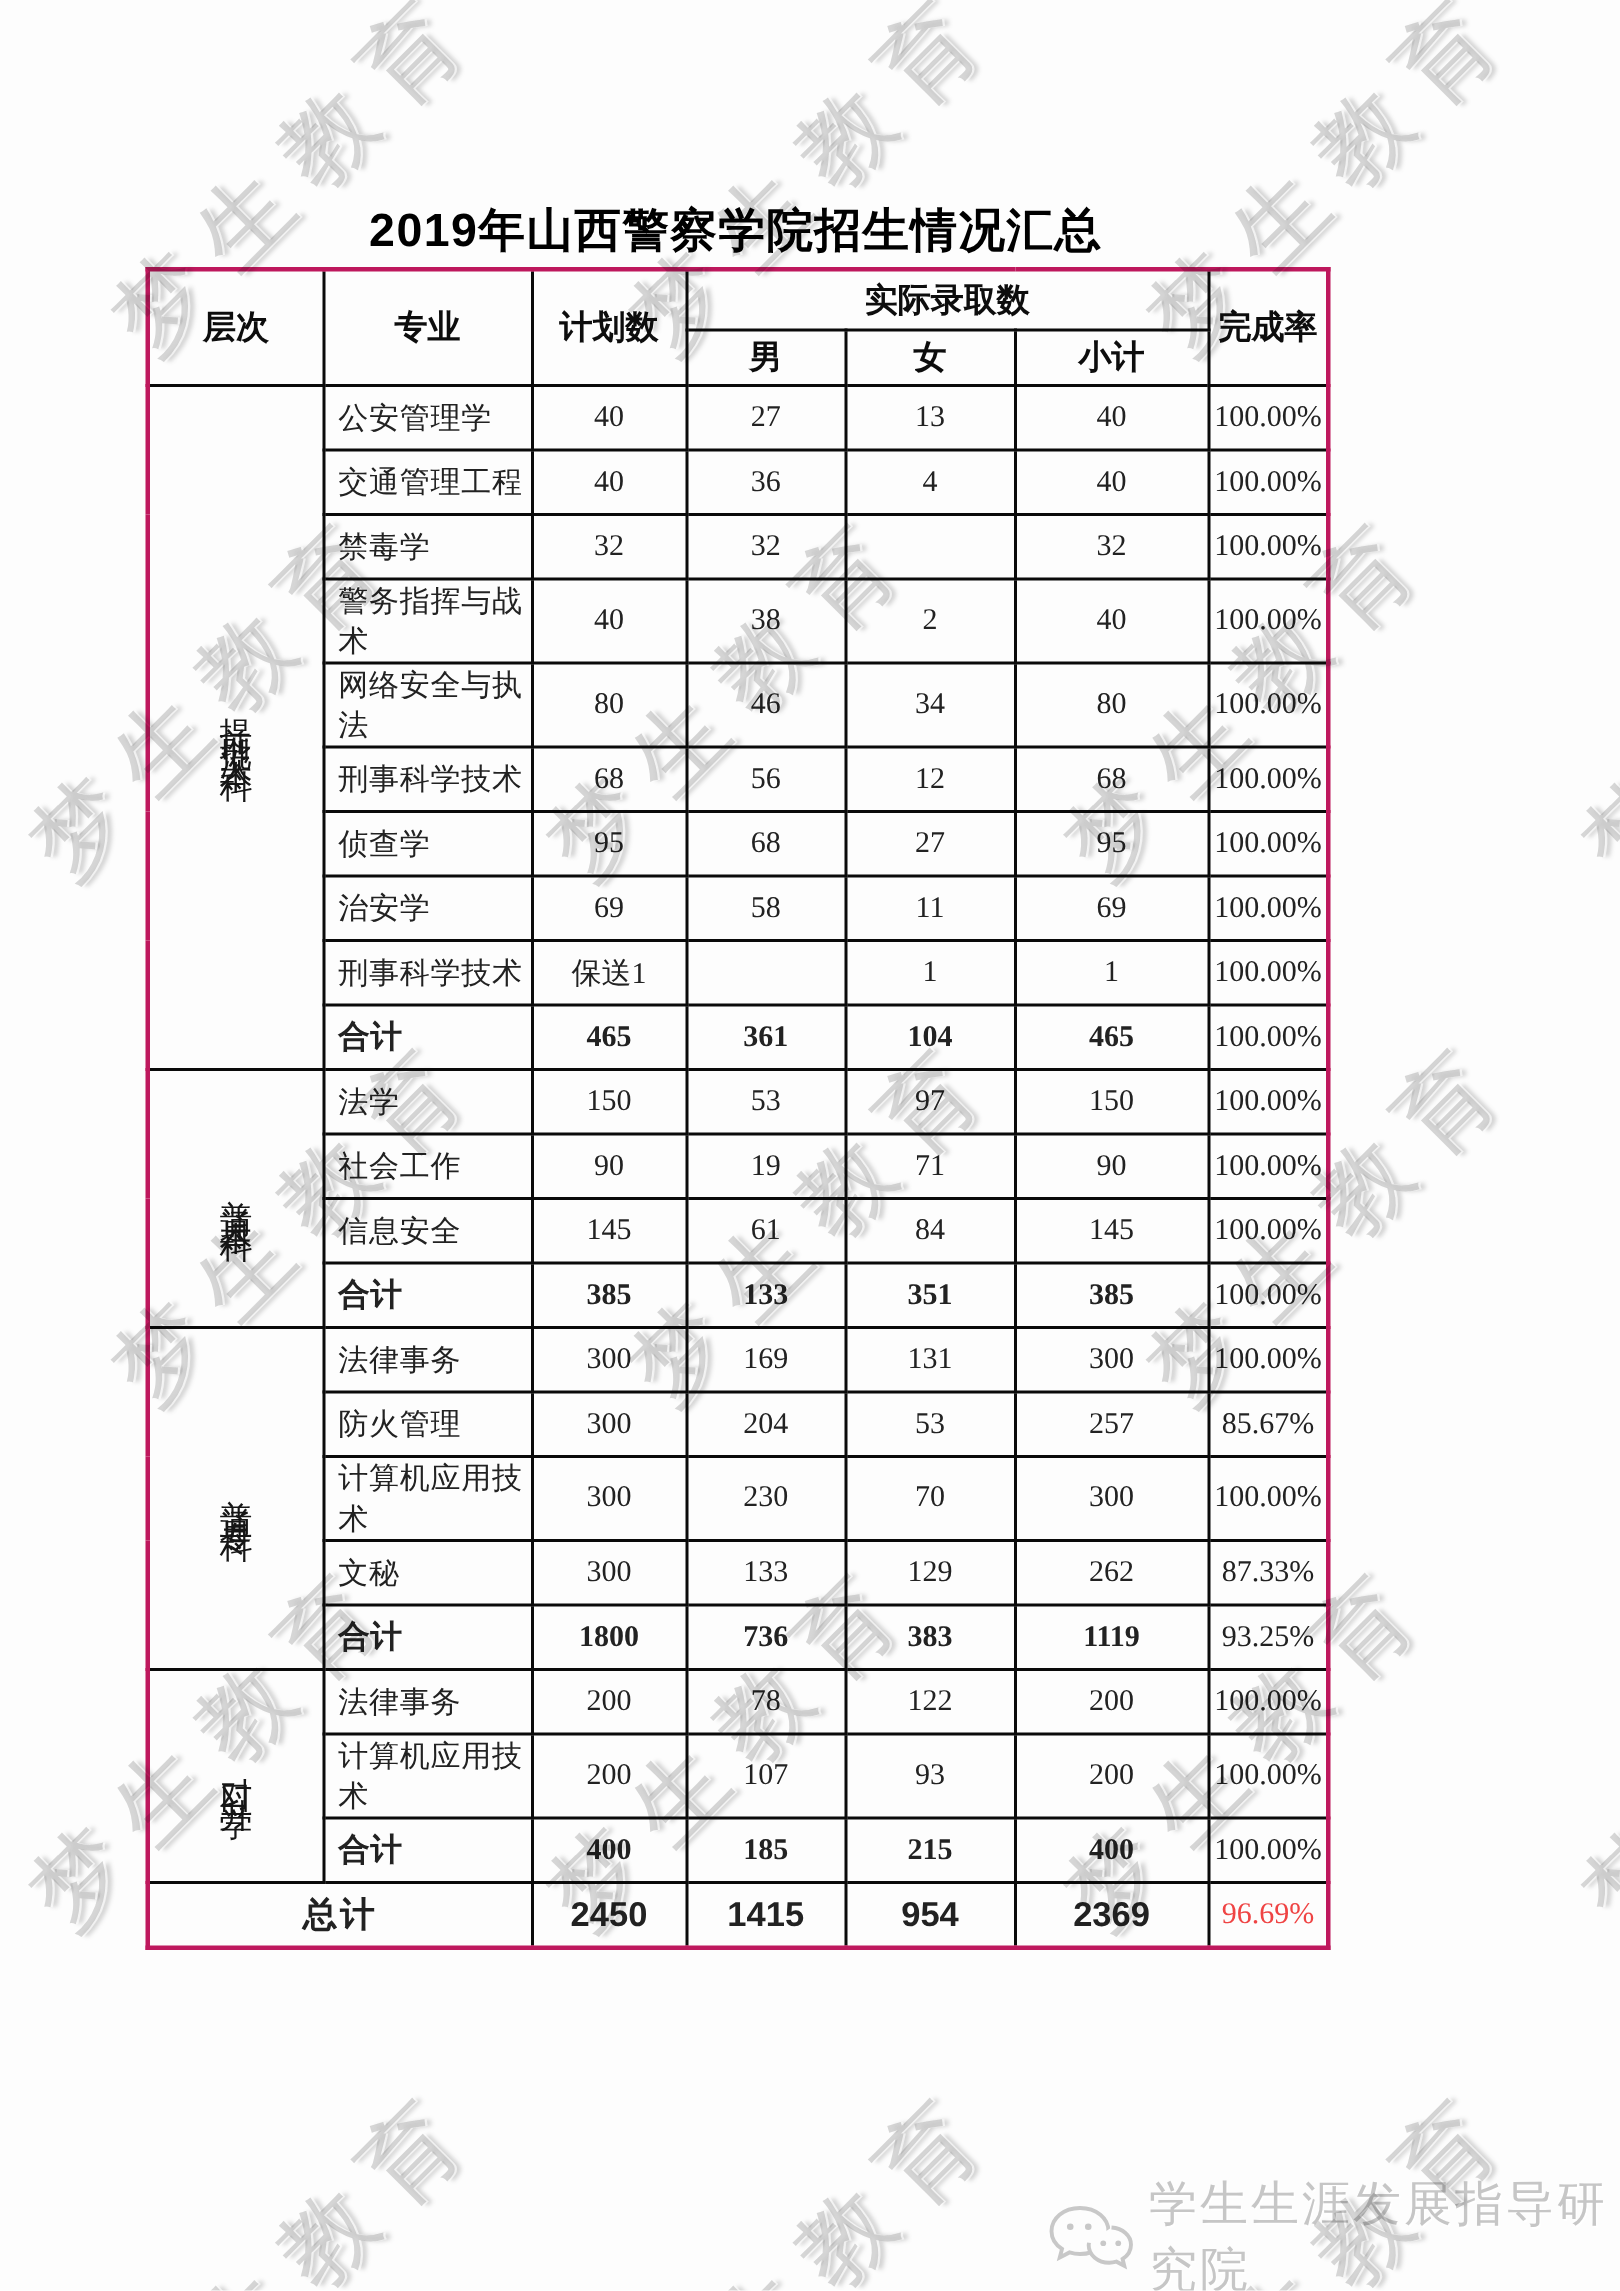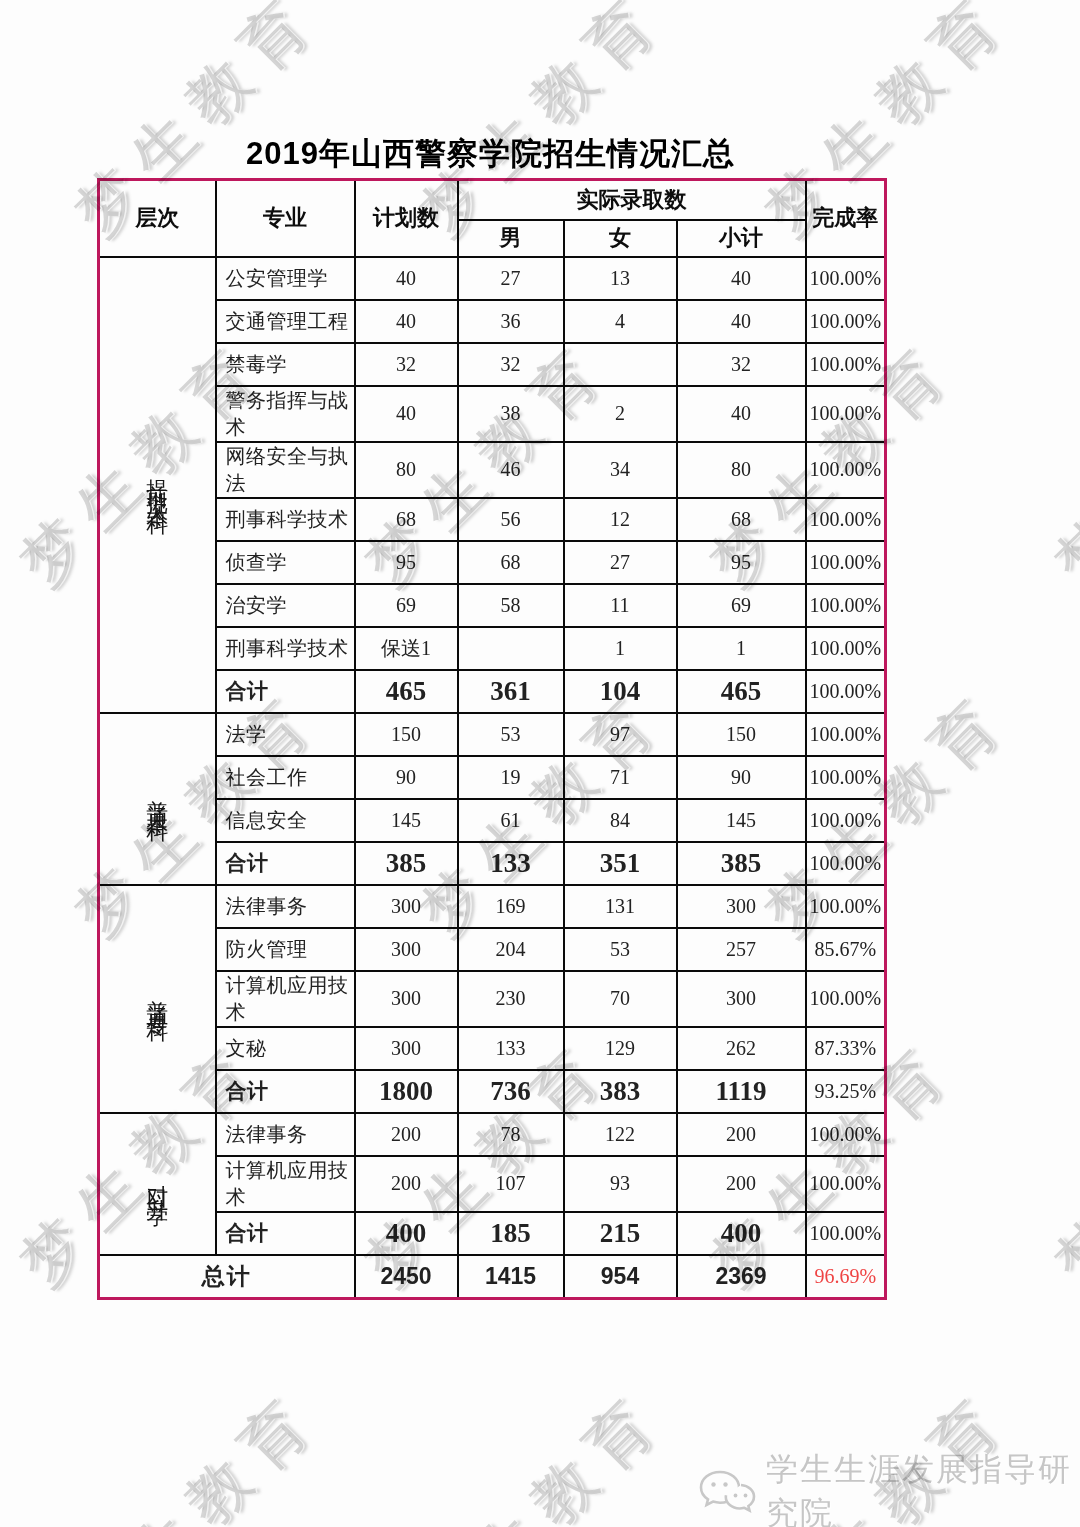--- a/index.html
+++ b/index.html
@@ -87,21 +87,21 @@
     padding-left: 9px;
     font-size: 20px;
     letter-spacing: 0.5px;
   }
   td.num-cell { font-size: 20px; }
   tr.total-row td.major-cell {
     font-family: "Liberation Sans", sans-serif;
     font-weight: bold;
     font-size: 21px;
   }
-  tr.total-row td.num-cell { font-weight: bold; font-size: 27px; }
+  tr.total-row td.num-cell { font-weight: bold; font-size: 20px; }
   tr.total-row td.rate-cell { font-weight: normal; font-size: 20px; }
   tr.grand-row td { height: 44px; }
   td.grand-label {
     font-family: "Liberation Sans", sans-serif;
     font-weight: bold;
     font-size: 23px;
     letter-spacing: 2px;
   }
   tr.grand-row td.num-cell {
     font-family: "Liberation Sans", sans-serif;

